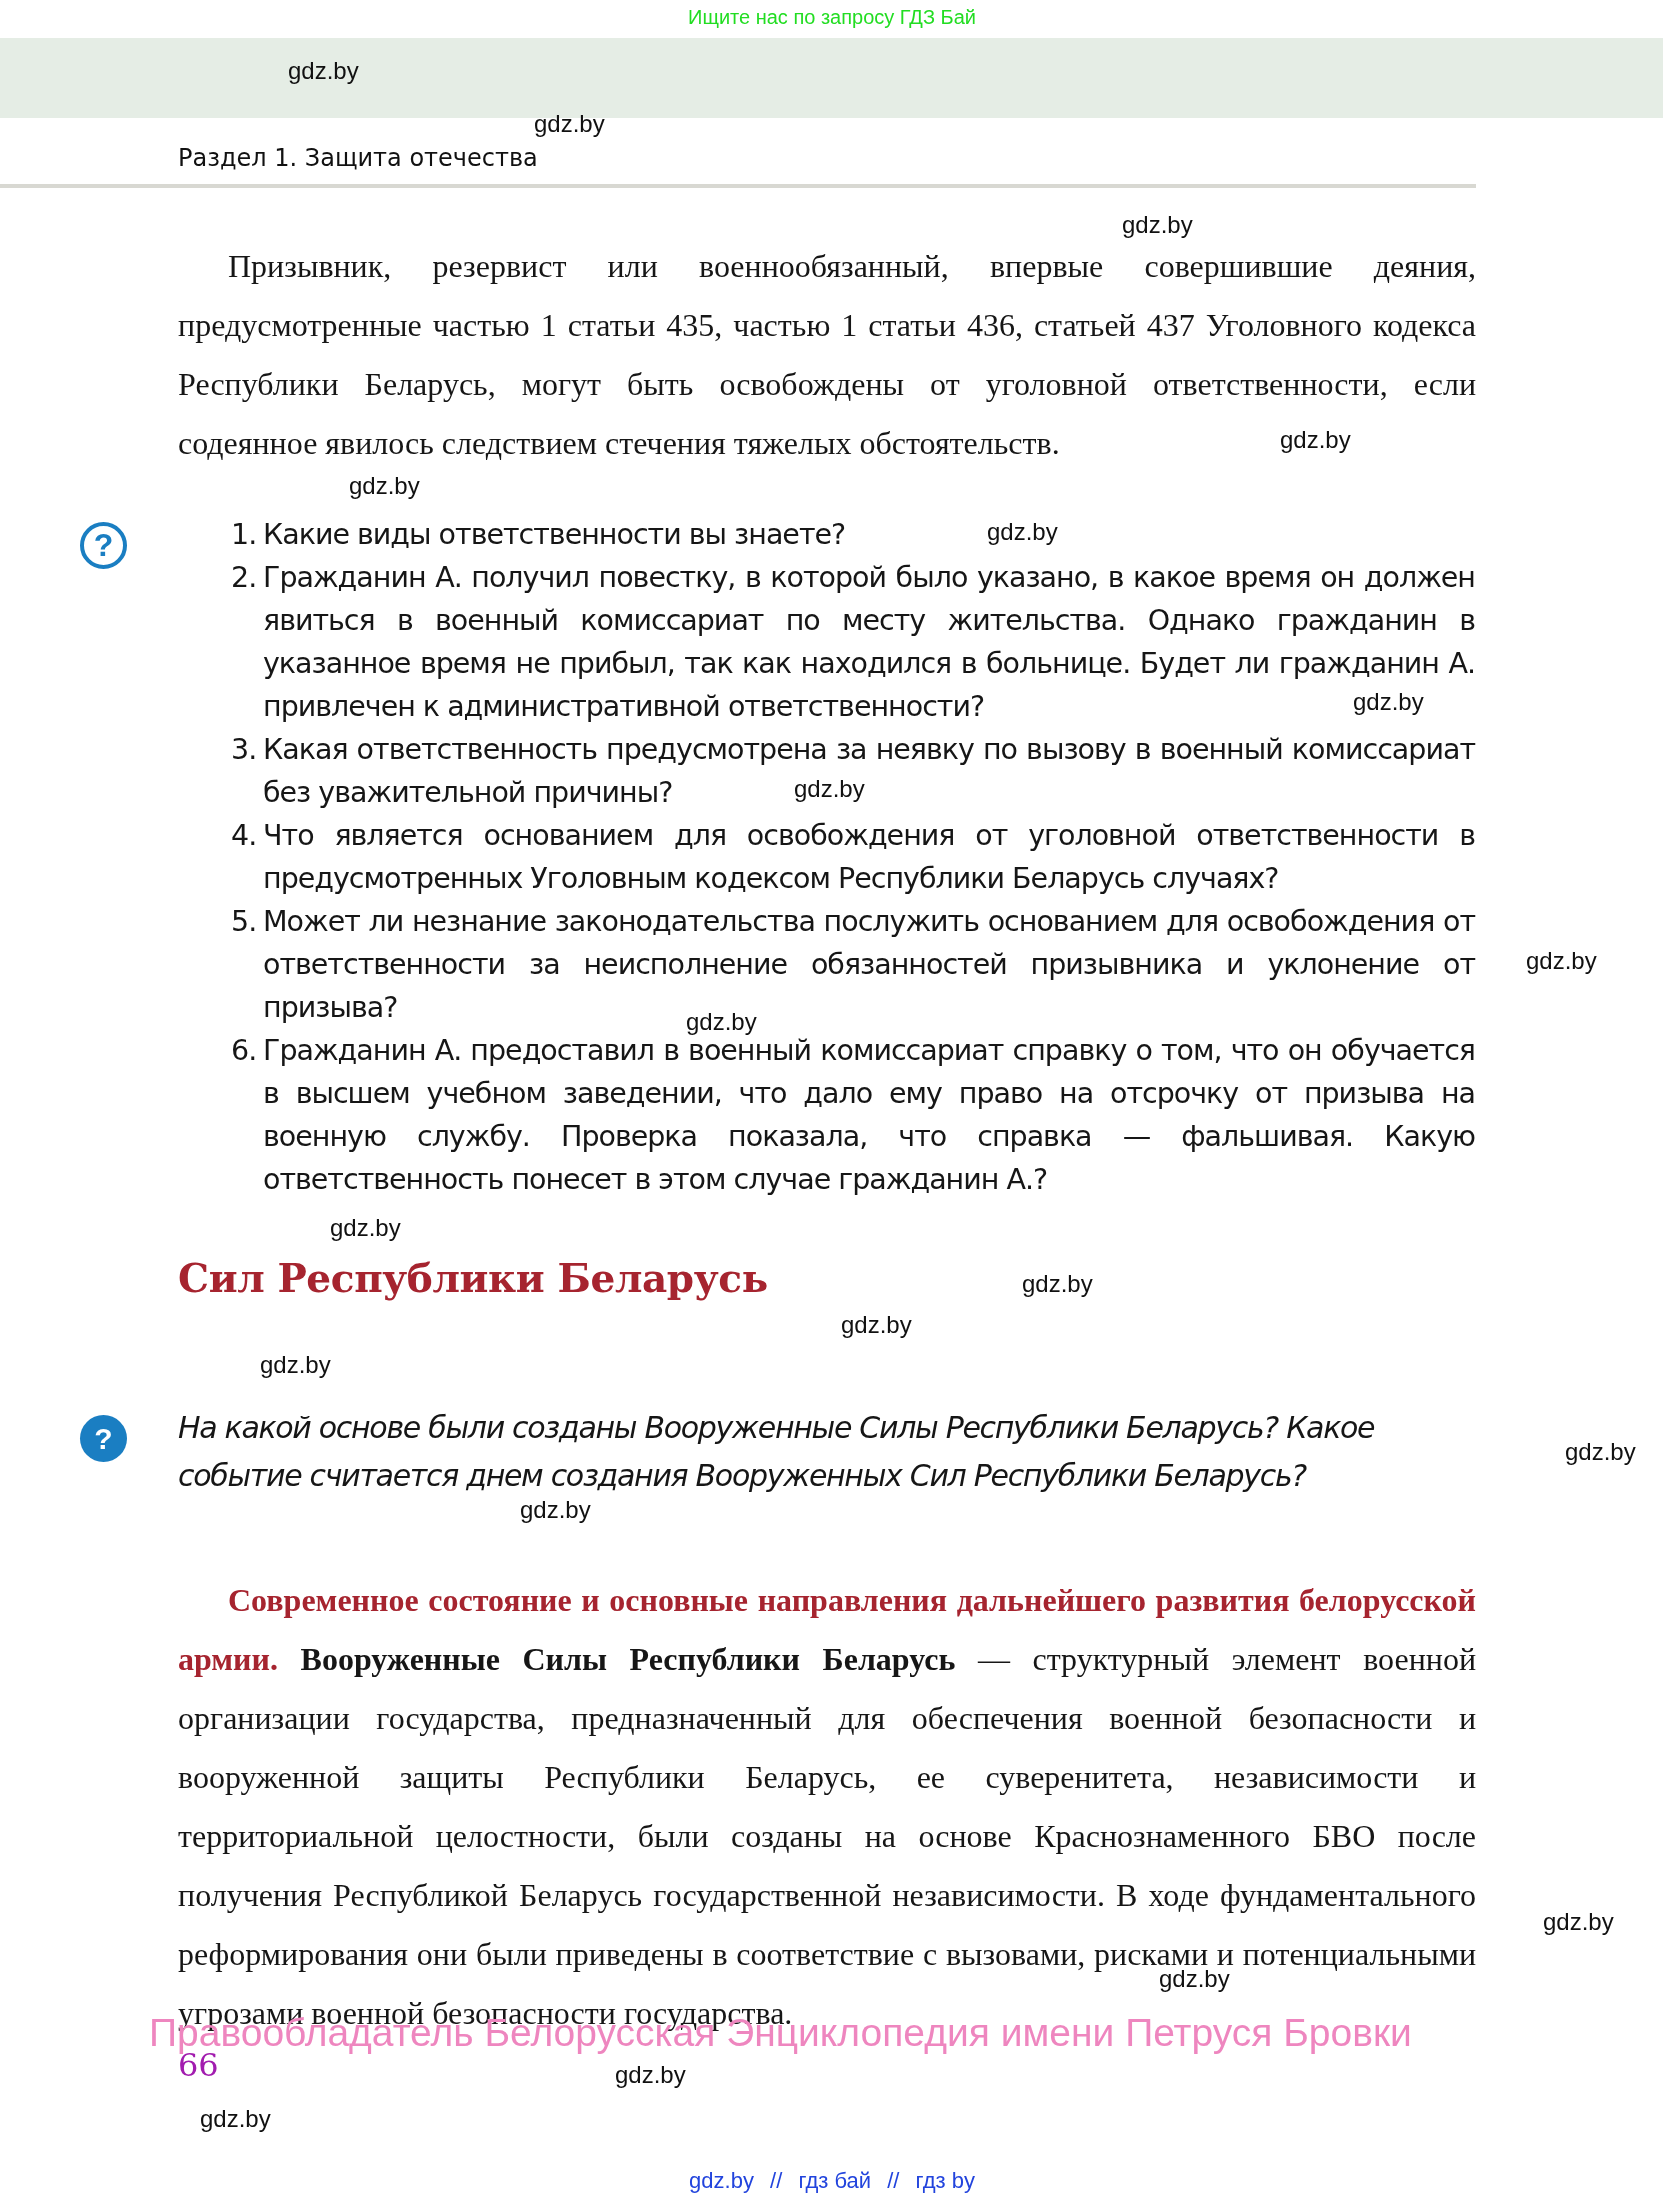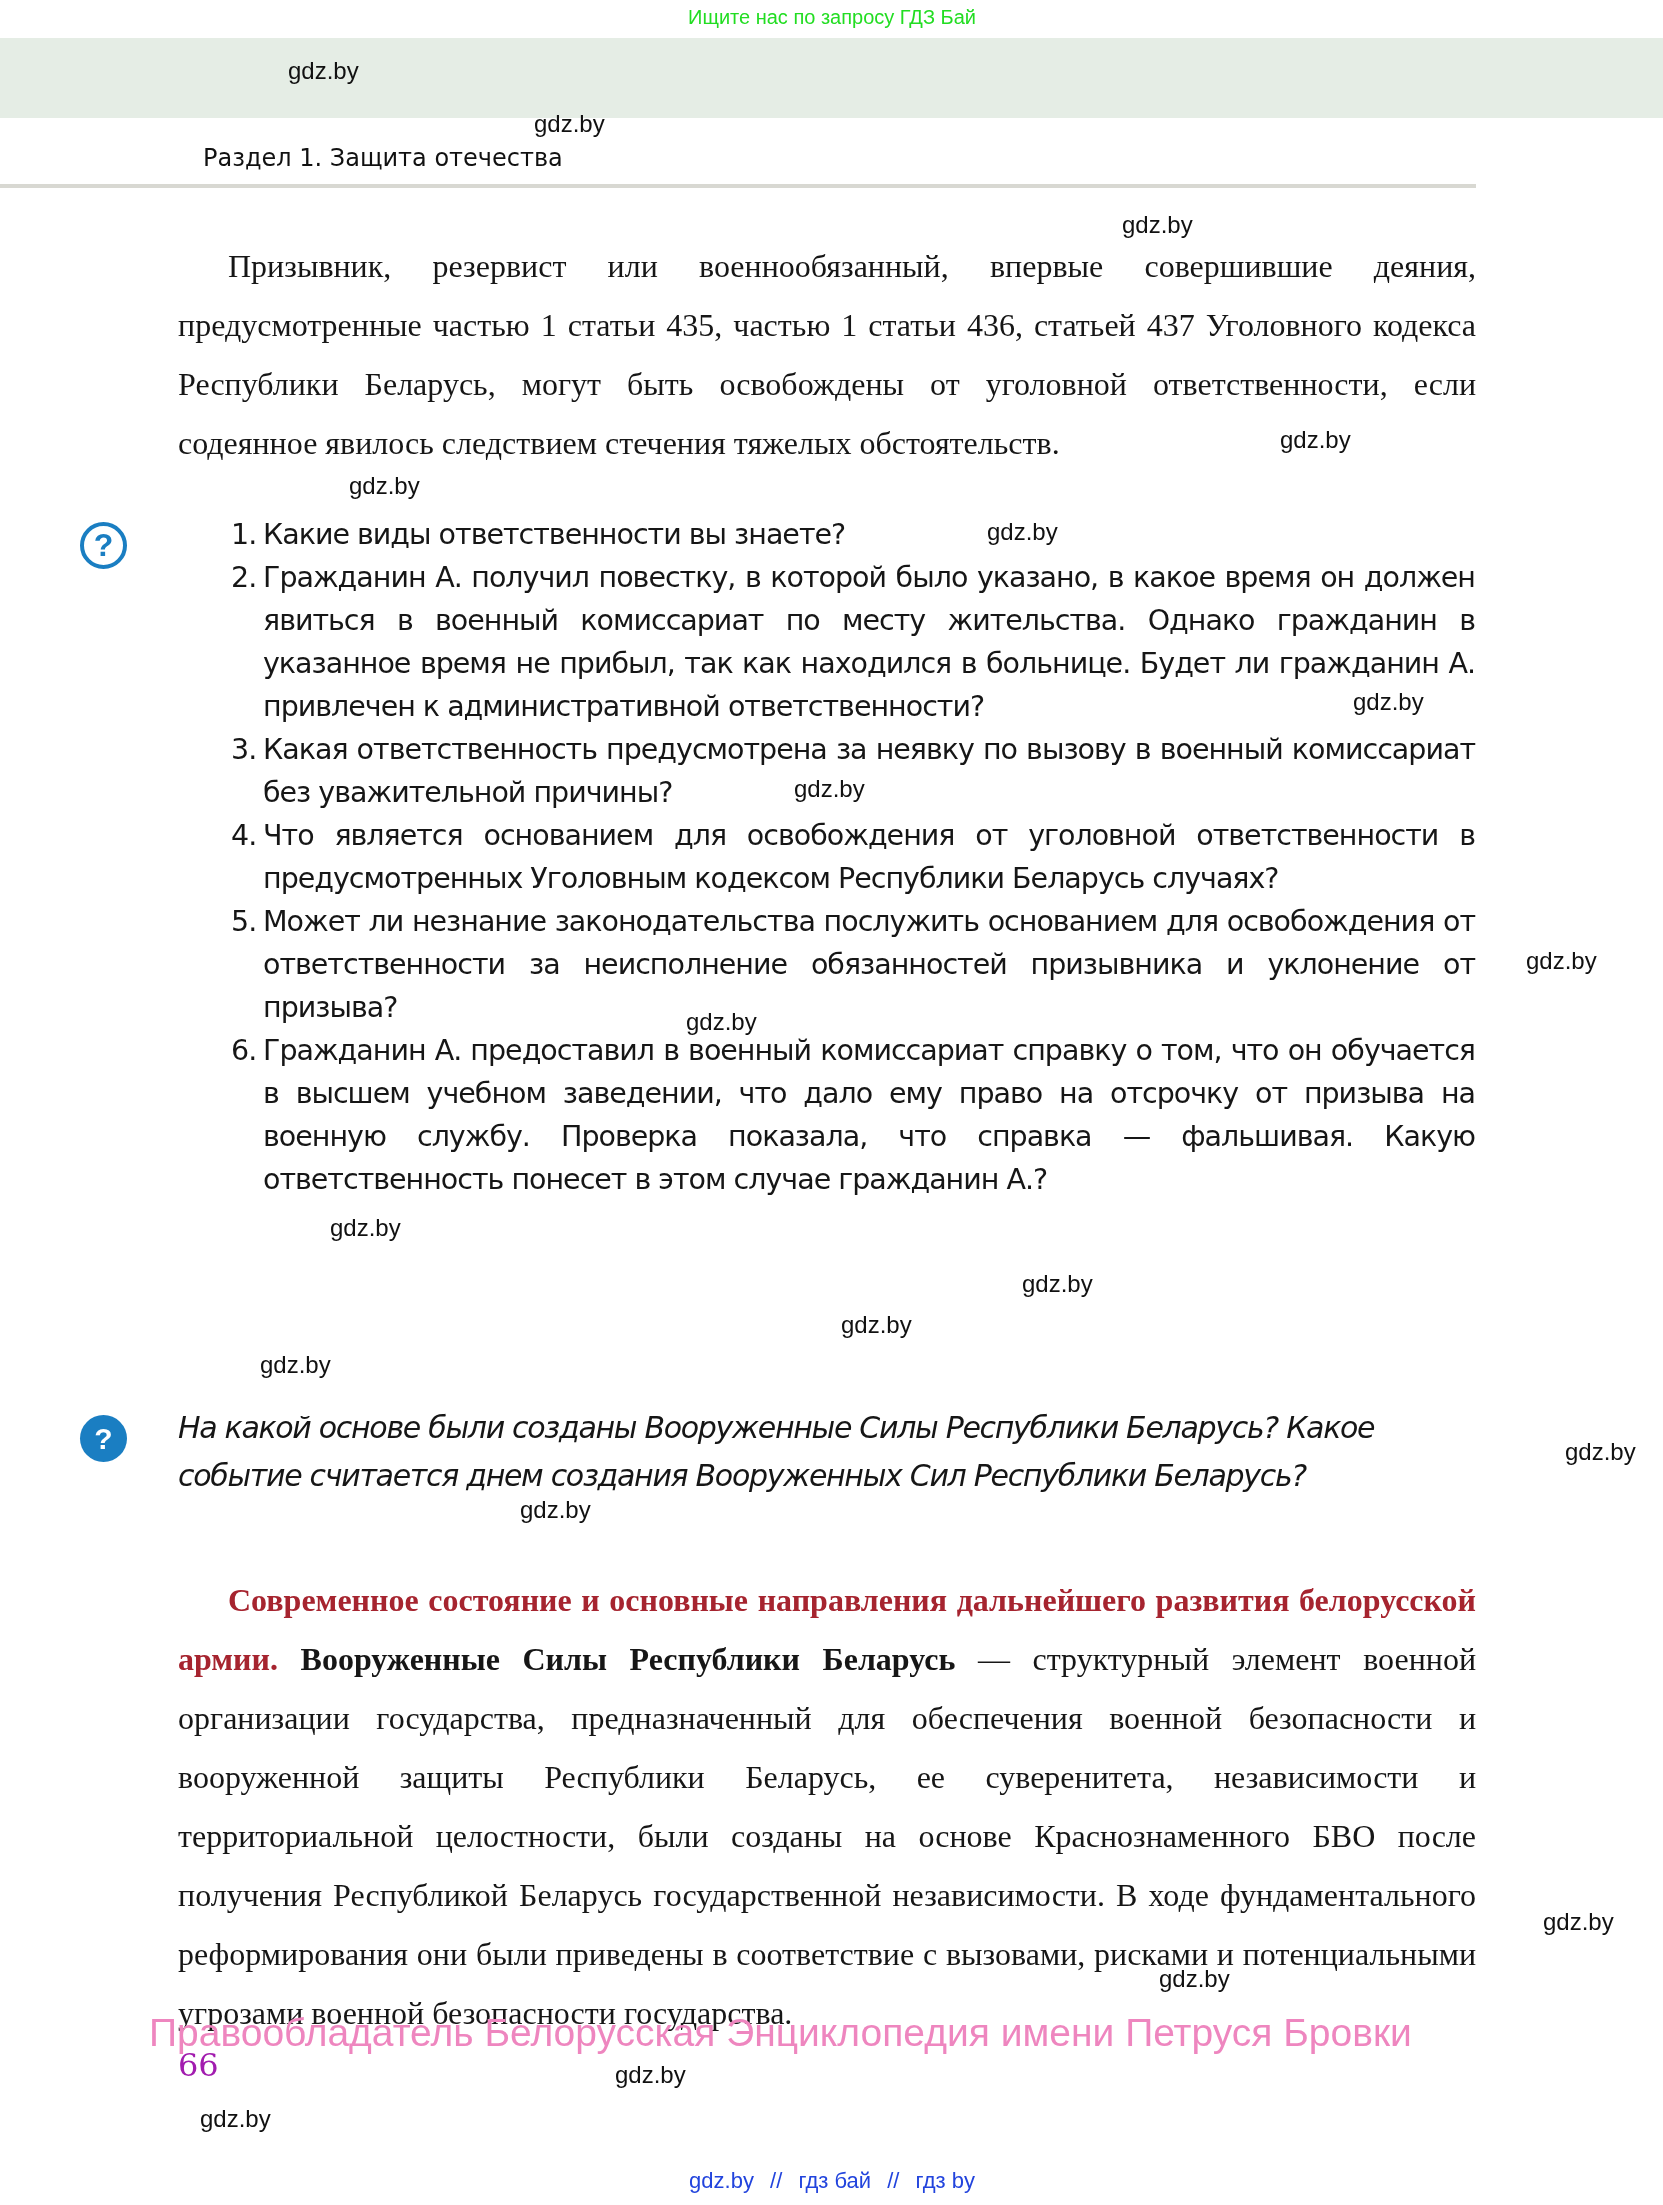--- a/index.html
+++ b/index.html
@@ -9,21 +9,21 @@
     left: 0; top: 0; width: 1664px; height: 34px;
     text-align: center; color: #22dd22;
     font-family: "Liberation Sans", sans-serif; font-size: 20px; line-height: 34px;
   }
   .banner { left: 0; top: 38px; width: 1664px; height: 80px; background: #e5ede5; }
   .wm {
     position: absolute; font-family: "Liberation Sans", sans-serif; font-size: 24px;
     color: #111; line-height: 1;
   }
   .section-label {
-    left: 178px; top: 144px; font-family: "DejaVu Sans", sans-serif; font-size: 24px; color: #111; margin-left: 25px;
+    left: 178px; top: 144px; font-family: "DejaVu Sans", sans-serif; font-size: 24px; color: #111;
   }
   .separator { left: 0; top: 184px; width: 1476px; height: 4.2px; background: #d8d8d2; }
   .serif-body {
     font-family: Liberation Serif, serif; font-size: 32px; line-height: 59px;
     color: #161616; text-align: justify; letter-spacing: 0px;
   }
   .para1 { left: 178px; top: 237px; width: 1298px; text-indent: 50px; }
   .qicon {
     width: 47px; height: 47px; border-radius: 50%;
     display: flex; align-items: center; justify-content: center;
@@ -99,20 +99,21 @@
     <span class="q-num">5.</span>
     <span class="q-text">Может ли незнание законодательства послужить основанием для освобождения от ответственности за неисполнение обязанностей призывника и уклонение от призыва?</span>
   </div>
   <div class="q-item">
     <span class="q-num">6.</span>
     <span class="q-text">Гражданин А. предоставил в военный комиссариат справку о том, что он обучается в высшем учебном заведении, что дало ему право на отсрочку от призыва на военную службу. Проверка показала, что справка — фальшивая. Какую ответственность понесет в этом случае гражданин А.?</span>
   </div>
 </div>
 
 <div class="abs heading">
+  <div>Сил Республики Беларусь</div>
 </div>
 
 <div class="abs qicon filled">?</div>
 <div class="abs intro-q">На какой основе были созданы Вооруженные Силы Республики Беларусь? Какое событие считается днем создания Вооруженных Сил Республики Беларусь?</div>
 
 <div class="abs serif-body para2"><span class="red-bold">Современное состояние и основные направления дальнейшего развития белорусской армии.</span> <span class="black-bold">Вооруженные Силы Республики Беларусь</span><span> — структурный элемент военной организации государства, предназначенный для обеспечения военной безопасности и вооруженной защиты Республики Беларусь, ее суверенитета, независимости и территориальной целостности, были созданы на основе Краснознаменного БВО после получения Республикой Беларусь государственной независимости. В ходе фундаментального реформирования они были приведены в соответствие с вызовами, рисками и потенциальными угрозами военной безопасности государства.</span></div>
 
 <div class="abs copyright">Правообладатель Белорусская Энциклопедия имени Петруся Бровки</div>
 <div class="abs page-num">66</div>
 

